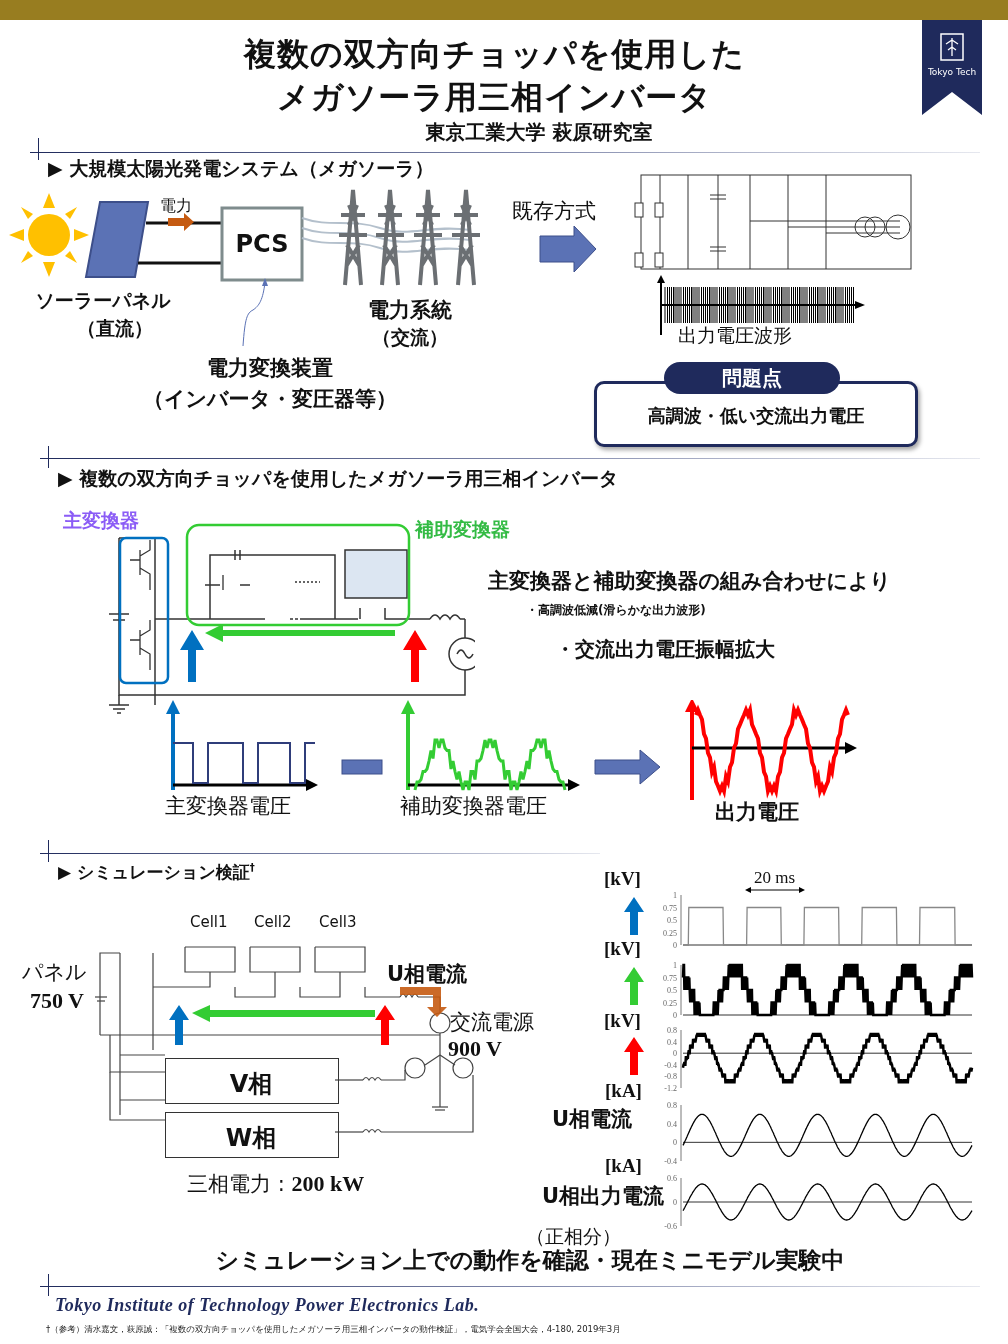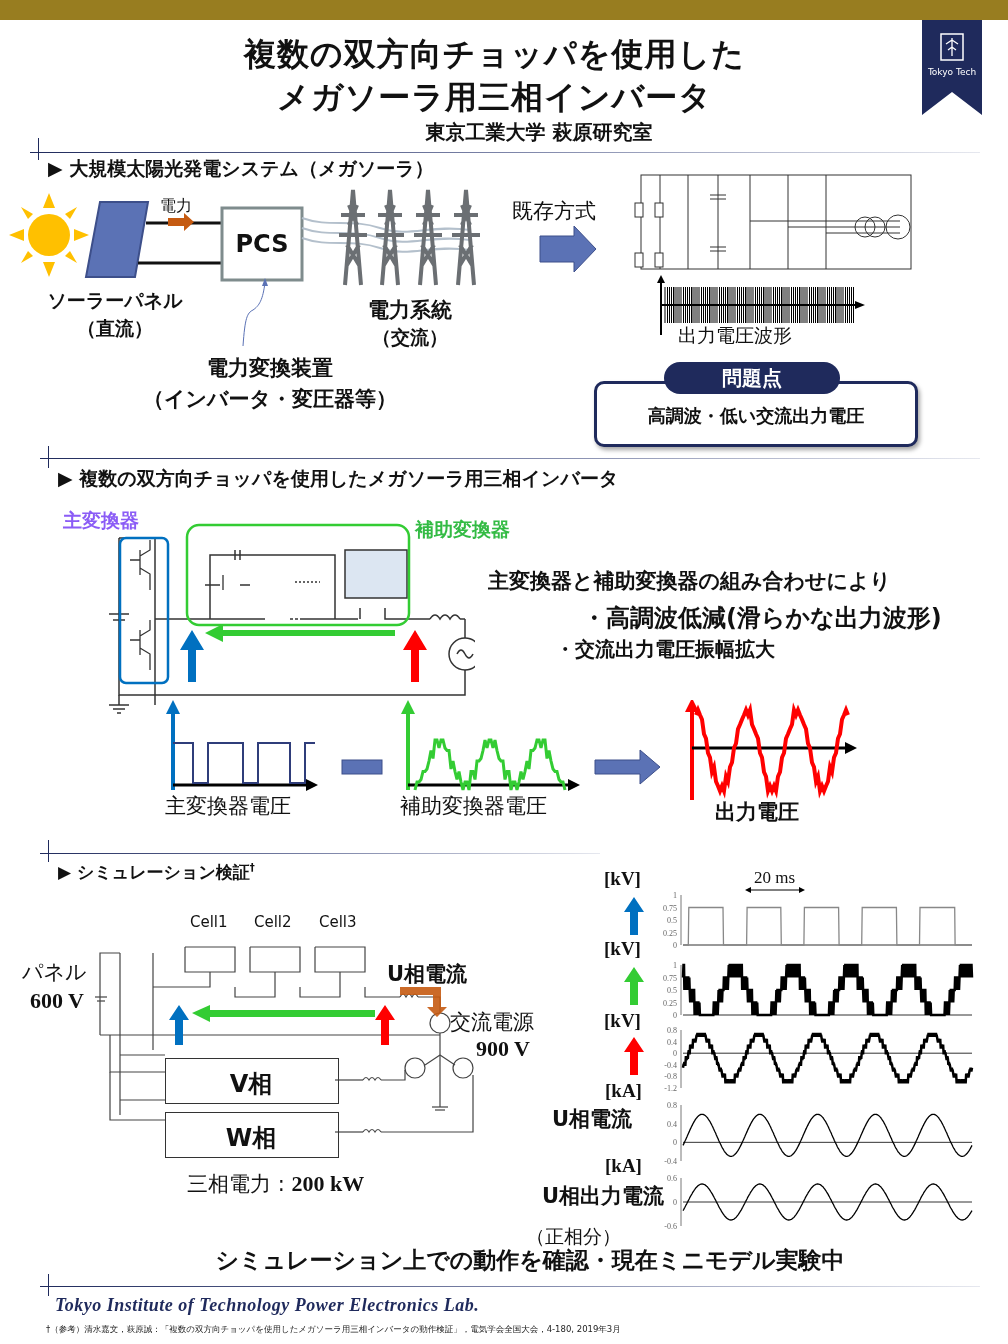--- a/index.html
+++ b/index.html
@@ -81,21 +81,21 @@
         <path d="M0,95 L8,0 L16,95 M-4,25 L20,25 M-6,45 L22,45 M4,15 L12,35 M12,15 L4,35 M2,55 L14,75 M14,55 L2,75"></path>
       </g>
   </g>
 </svg>
 <div class="abs lbl" style="left:222px;top:230px;width:80px;font-size:24px;">PCS</div>
 <div class="abs lbl-n" style="left:160px;top:196px;font-size:16px;">電力</div>
 <svg class="abs" style="left:235px;top:278px;" width="40" height="70">
   <path d="M8,68 C10,40 12,35 18,32 C24,28 28,22 30,4" stroke="#5b72b5" stroke-width="1" fill="none"></path>
   <polygon points="30,0 27,8 33,8" fill="#5b72b5"></polygon>
 </svg>
-<div class="abs lbl" style="left:20px;top:288px;width:190px;">ソーラーパネル</div>
+<div class="abs lbl" style="left:8px;top:288px;width:190px;">ソーラーパネル</div>
 <div class="abs lbl" style="left:20px;top:316px;width:190px;">（直流）</div>
 <div class="abs lbl" style="left:335px;top:296px;width:150px;font-size:21px;">電力系統</div>
 <div class="abs lbl" style="left:335px;top:325px;width:150px;">（交流）</div>
 <div class="abs lbl" style="left:110px;top:354px;width:320px;font-size:21px;">電力変換装置</div>
 <div class="abs lbl" style="left:110px;top:385px;width:320px;font-size:21px;">（インバータ・変圧器等）</div>
 
 <div class="abs lbl-n" style="left:512px;top:197px;font-size:21px;">既存方式</div>
 <svg class="abs" style="left:538px;top:224px;" width="60" height="50">
   <polygon points="2,12 36,12 36,2 58,25 36,48 36,38 2,38" fill="#5b72b5" stroke="#3d4f8a" stroke-width="1"></polygon>
 </svg>
@@ -274,21 +274,21 @@
     <path d="M35,40 L45,40 M45,30 L45,55 M45,36 L55,30 L55,20 M45,48 L55,54 L55,70"></path>
     <path d="M35,120 L45,120 M45,110 L45,135 M45,116 L55,110 L55,100 M45,128 L55,134 L55,150"></path>
     <path d="M110,65 L125,65 M128,55 L128,70 M145,65 L155,65"></path>
   </g>
   <polygon points="93,162 93,130 85,130 97,110 109,130 101,130 101,162" fill="#0070c0"></polygon>
   <polygon points="316,162 316,130 308,130 320,110 332,130 324,130 324,162" fill="#ff0000"></polygon>
   <polygon points="110,113 128,104 128,110 300,110 300,116 128,116 128,122" fill="#33cc33"></polygon>
 </svg>
 
 <div class="abs benefit" style="left:488px;top:567px;">主変換器と補助変換器の組み合わせにより</div>
-<div class="abs benefit" style="left:582px;top:602px;font-size:24px;">・高調波低減(滑らかな出力波形)</div>
+<div class="abs benefit" style="left:526px;top:602px;font-size:12px;">・高調波低減(滑らかな出力波形)</div>
 <div class="abs benefit" style="left:555px;top:636px;font-size:20px;">・交流出力電圧振幅拡大</div>
 
 <svg class="abs" style="left:160px;top:700px;" width="720" height="100">
   <g>
     <line x1="13" y1="90" x2="13" y2="10" stroke="#0070c0" stroke-width="4"></line>
     <polygon points="13,0 6,14 20,14" fill="#0070c0"></polygon>
     <line x1="13" y1="85" x2="148" y2="85" stroke="#000" stroke-width="3"></line>
     <polygon points="158,85 146,79 146,91" fill="#000"></polygon>
     <polyline points="13,43 33,43 33,83 48,83 48,43 83,43 83,83 98,83 98,43 130,43 130,83 145,83 145,43 155,43" fill="none" stroke="#2f3d7a" stroke-width="2"></polyline>
   </g>
@@ -363,24 +363,24 @@
   <polygon points="80,110 80,85 74,85 84,70 94,85 88,85 88,110" fill="#0070c0"></polygon>
   <polygon points="286,110 286,85 280,85 290,70 300,85 294,85 294,110" fill="#ff0000"></polygon>
   <polygon points="97,78 115,70 115,75 280,75 280,82 115,82 115,87" fill="#33cc33"></polygon>
 </svg>
 <div class="abs" style="left:165px;top:1058px;width:172px;height:44px;border:1.5px solid #333;"></div>
 <div class="abs" style="left:165px;top:1112px;width:172px;height:44px;border:1.5px solid #333;"></div>
 <div class="abs lbl" style="left:165px;top:1068px;width:172px;font-size:24px;">V相</div>
 <div class="abs lbl" style="left:165px;top:1122px;width:172px;font-size:24px;">W相</div>
 
 <div class="abs lbl-n" style="left:22px;top:958px;font-size:21px;">パネル</div>
-<div class="abs serif" style="left:30px;top:988px;font-weight:bold;font-size:22px;">600 V</div>
+<div class="abs serif" style="left:30px;top:988px;font-weight:bold;font-size:22px;">750 V</div>
 <div class="abs lbl" style="left:387px;top:960px;font-size:21px;">U相電流</div>
 <div class="abs lbl-n" style="left:450px;top:1008px;font-size:21px;">交流電源</div>
-<div class="abs serif" style="left:476px;top:1036px;font-weight:bold;font-size:22px;">900 V</div>
+<div class="abs serif" style="left:448px;top:1036px;font-weight:bold;font-size:22px;">900 V</div>
 <div class="abs" style="left:187px;top:1170px;font-size:21px;white-space:nowrap;"><span>三相電力 : </span><span class="serif" style="font-weight:bold;font-size:22px;">200 kW</span></div>
 
 <div class="abs unit" style="left:604px;top:868px;">[kV]</div>
 <div class="abs unit" style="left:604px;top:938px;">[kV]</div>
 <div class="abs unit" style="left:604px;top:1010px;">[kV]</div>
 <div class="abs unit" style="left:605px;top:1080px;">[kA]</div>
 <div class="abs lbl" style="left:552px;top:1105px;font-size:21px;">U相電流</div>
 <div class="abs unit" style="left:605px;top:1155px;">[kA]</div>
 <div class="abs lbl" style="left:495px;top:1182px;font-size:21px;margin-left:47px;">U相出力電流</div>
 <div class="abs lbl-n" style="left:526px;top:1208px;font-size:19px;margin-top:16px;">（正相分）</div>

